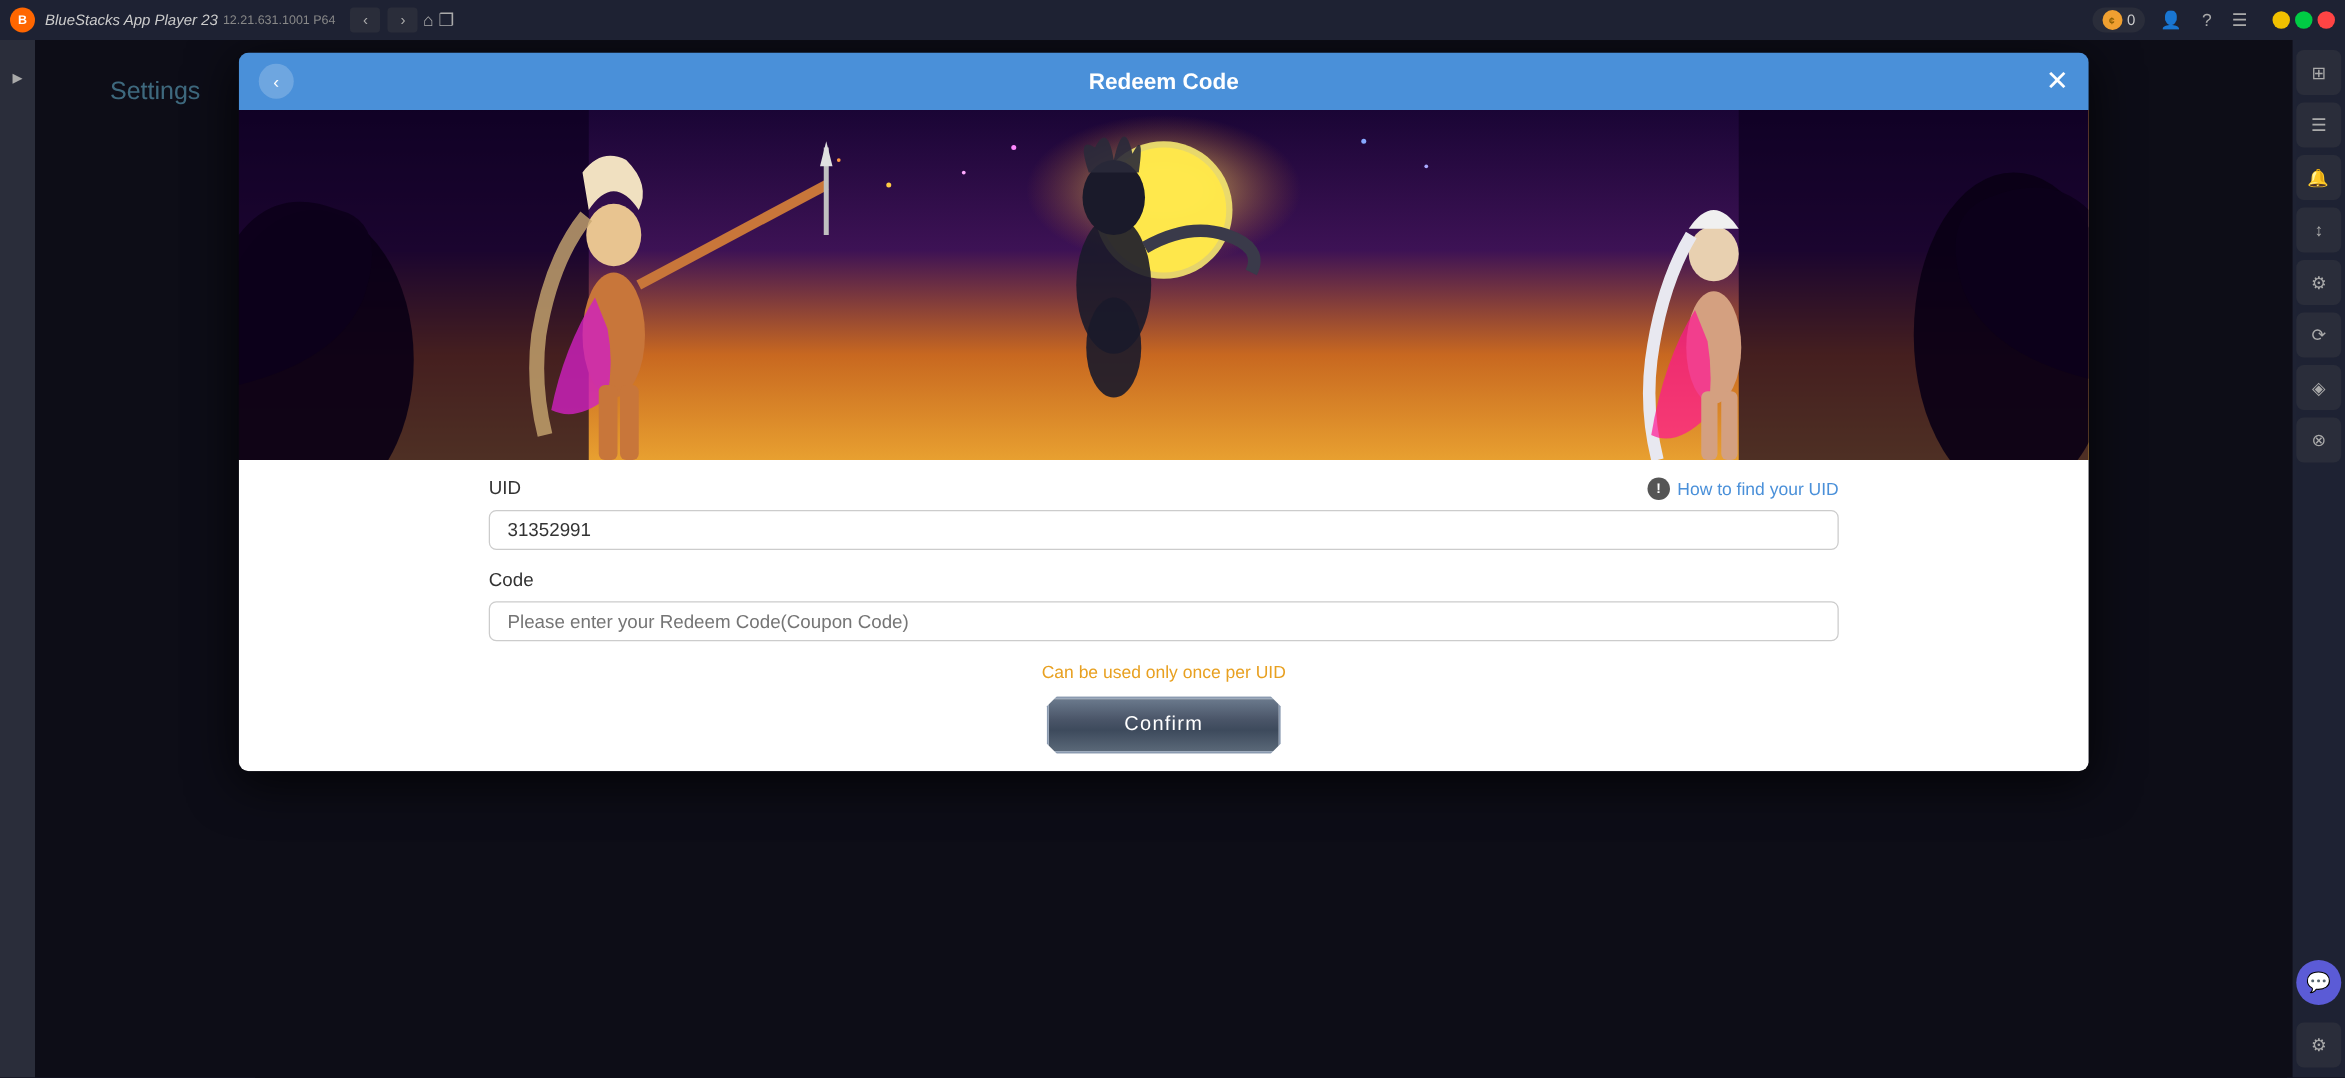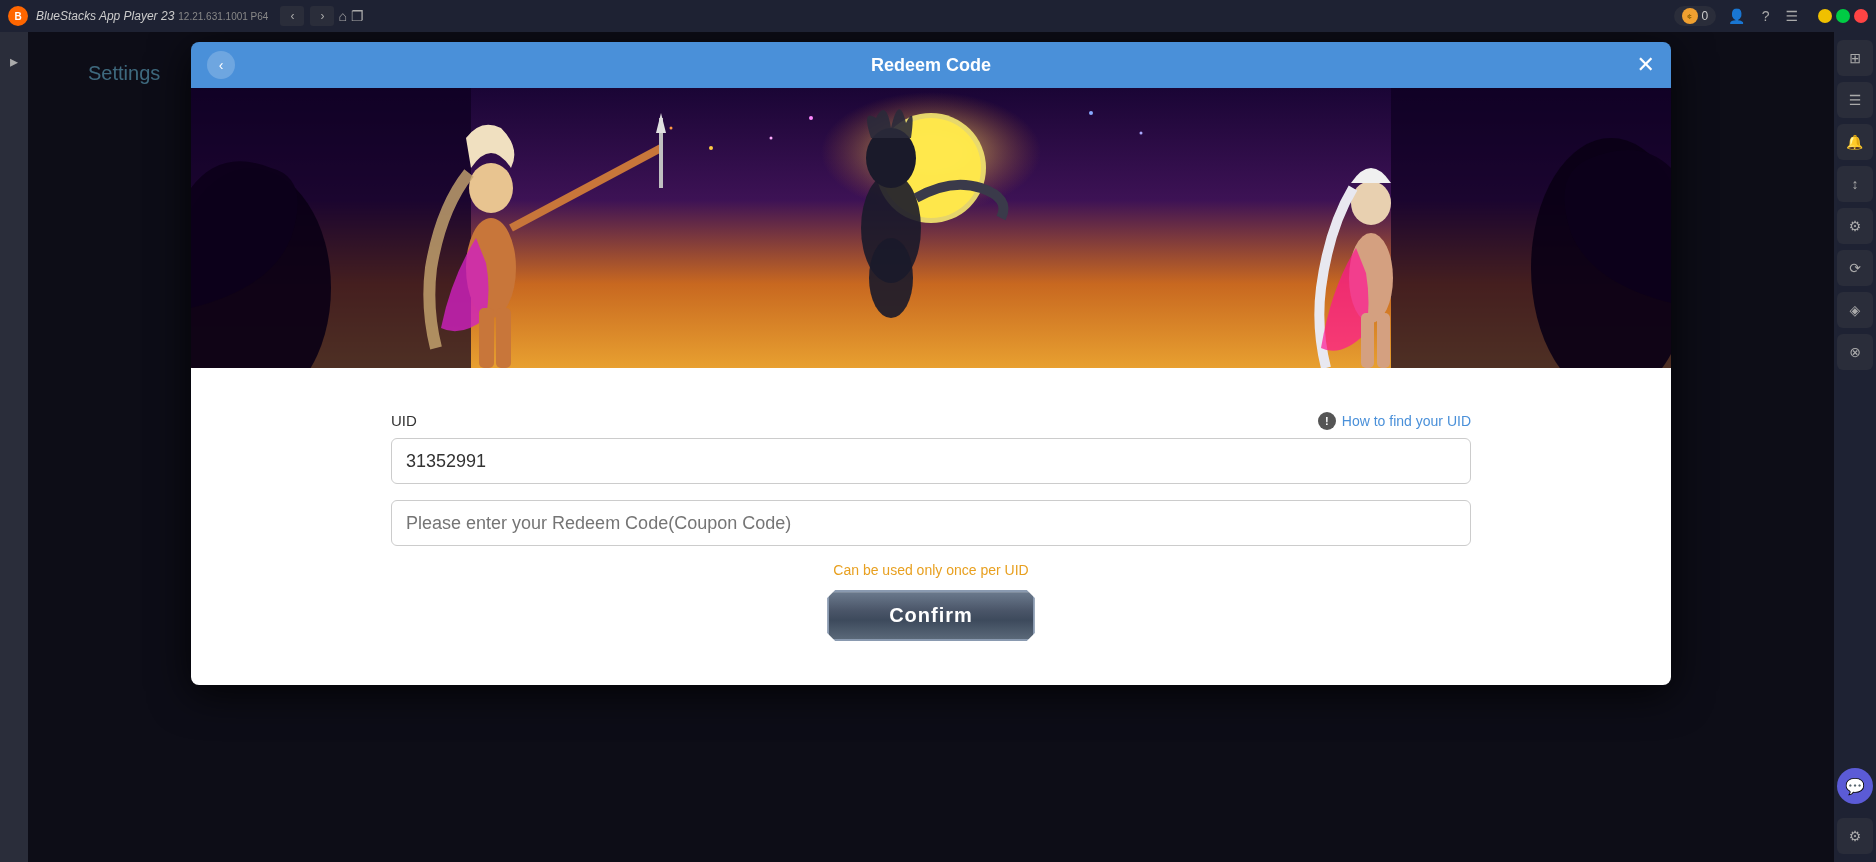--- a/index.html
+++ b/index.html
@@ -243,21 +243,21 @@
       font-size: 52px;
       font-weight: 900;
       letter-spacing: 4px;
       text-shadow: 2px 2px 8px rgba(0,0,0,0.8), 0 0 20px rgba(255,150,50,0.5);
       line-height: 1.1;
     }
 
     
     .modal-form {
       background: white;
-      padding: 44px 200px;
+      padding: 14px 200px;
     }
 
     .form-row {
       display: flex;
       align-items: flex-start;
       justify-content: space-between;
       margin-bottom: 8px;
     }
 
     .field-label {
@@ -283,25 +283,25 @@
       color: white;
       font-size: 11px;
       display: flex;
       align-items: center;
       justify-content: center;
       font-weight: bold;
     }
 
     .form-input {
       width: 100%;
-      height: 46px;
+      height: 32px;
       border: 1px solid #ccc;
       border-radius: 6px;
       padding: 0 14px;
-      font-size: 18px;
+      font-size: 15px;
       color: #333;
       outline: none;
       margin-bottom: 16px;
     }
 
     .warning-text {
       color: #e8a020;
       font-size: 14px;
       text-align: center;
       margin-bottom: 12px;
@@ -310,22 +310,22 @@
     .confirm-btn-wrapper {
       display: flex;
       justify-content: center;
       margin-top: 4px;
     }
 
     .confirm-btn {
       background: linear-gradient(180deg, #6b7a8d 0%, #4a5568 40%, #3d4a5c 60%, #5a6878 100%);
       border: 2px solid #8a9ab0;
       color: white;
-      font-size: 20px;
-      font-weight: bold;
+      font-size: 16px;
+      font-weight: normal;
       padding: 12px 60px;
       border-radius: 6px;
       cursor: pointer;
       letter-spacing: 1px;
       box-shadow: 0 4px 12px rgba(0,0,0,0.4), inset 0 1px 0 rgba(255,255,255,0.15);
       position: relative;
       clip-path: polygon(8px 0%, calc(100% - 8px) 0%, 100% 8px, 100% calc(100% - 8px), calc(100% - 8px) 100%, 8px 100%, 0% calc(100% - 8px), 0% 8px);
     }
 
     
@@ -522,20 +522,23 @@
           <div class="form-row">
             <label class="field-label">UID</label>
             <div class="uid-help">
               <div class="info-icon">!</div>
               <span>How to find your UID</span>
             </div>
           </div>
           <input class="form-input" type="text" value="31352991" style="">
 
           
+          <div class="form-row">
+            <label class="field-label">Code</label>
+          </div>
           <input class="form-input" type="text" placeholder="Please enter your Redeem Code(Coupon Code)" style="">
 
           
           <p class="warning-text">Can be used only once per UID</p>
 
           
           <div class="confirm-btn-wrapper">
             <button class="confirm-btn">Confirm</button>
           </div>
         </div>

